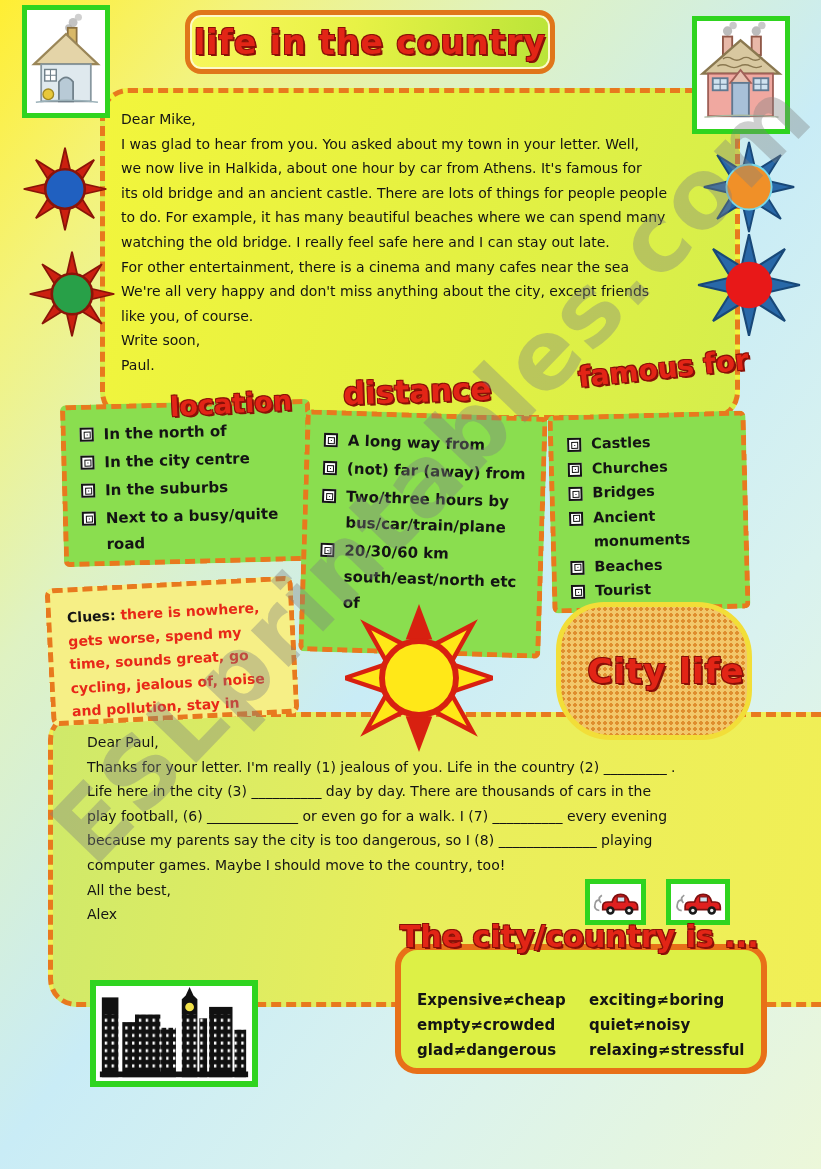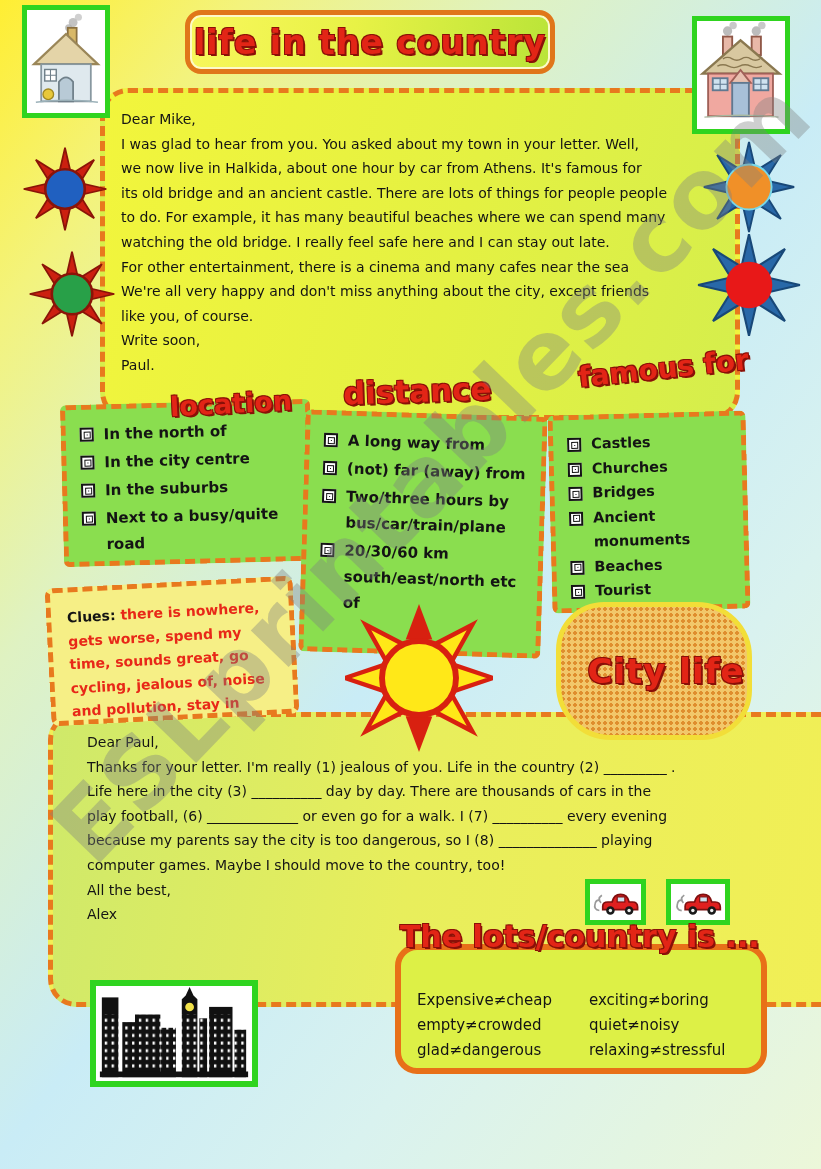--- a/index.html
+++ b/index.html
@@ -98,21 +98,21 @@
   #car1 { left:585px; top:879px; width:61px; height:46px; }
   #car2 { left:666px; top:879px; width:64px; height:46px; }
   
   #bottom-title { left:400px; top:919px; z-index:7; font-size:30px; white-space:nowrap; }
   #contrast-panel {
     left:395px; top:944px; width:372px; height:130px; z-index:6;
     background:#ddf046; border:6px solid #e87018; border-radius:22px;
     padding:38px 0 0 16px; display:flex;
   }
   .pair-col { width:50%; }
-  .pair { font-size:15px; font-weight:400; color:#141414; line-height:25px; white-space:nowrap; }
+  .pair { font-size:15px; font-weight:700; color:#141414; line-height:25px; white-space:nowrap; }
   
   #skyline { left:90px; top:980px; width:168px; height:107px; border-width:6px; z-index:6; }
   #house-left  { left:22px;  top:5px;  width:88px; height:113px; }
   #house-right { left:692px; top:16px; width:98px; height:118px; }
 </style>
 </head>
 <body>
 
 <div id="page">
 
@@ -351,21 +351,21 @@
       <path d="M13,22 q-5,-5 1,-9" stroke="#9a9a9a" fill="none" stroke-width="2"></path>
       <path d="M15,30 L15,26 Q15,21 21,21 L26,21 Q28,12 36,12 Q44,12 46,21 L50,21 Q56,21 56,27 L56,30 Z" fill="#e02020" stroke="#801010" stroke-width="2"></path>
       <rect x="32" y="15" width="9" height="6" fill="#cfe4f0" stroke="#801010" stroke-width="1.4"></rect>
       <circle cx="24" cy="31" r="5" fill="#1a1a1a"></circle>
         <circle cx="24" cy="31" r="2" fill="#eeeeee"></circle>
       <circle cx="46" cy="31" r="5" fill="#1a1a1a"></circle>
         <circle cx="46" cy="31" r="2" fill="#eeeeee"></circle>
     </svg>
   </div>
 
-  <div id="bottom-title" class="abs wordart">The lots/country is ...</div>
+  <div id="bottom-title" class="abs wordart">The city/country is ...</div>
   <div id="contrast-panel" class="abs">
     <div class="pair-col">
 
     <div class="pair">Expensive≠cheap</div>
         <div class="pair">empty≠crowded</div>
         <div class="pair">glad≠dangerous</div>
       </div>
     <div class="pair-col">
 
     <div class="pair">exciting≠boring</div>

